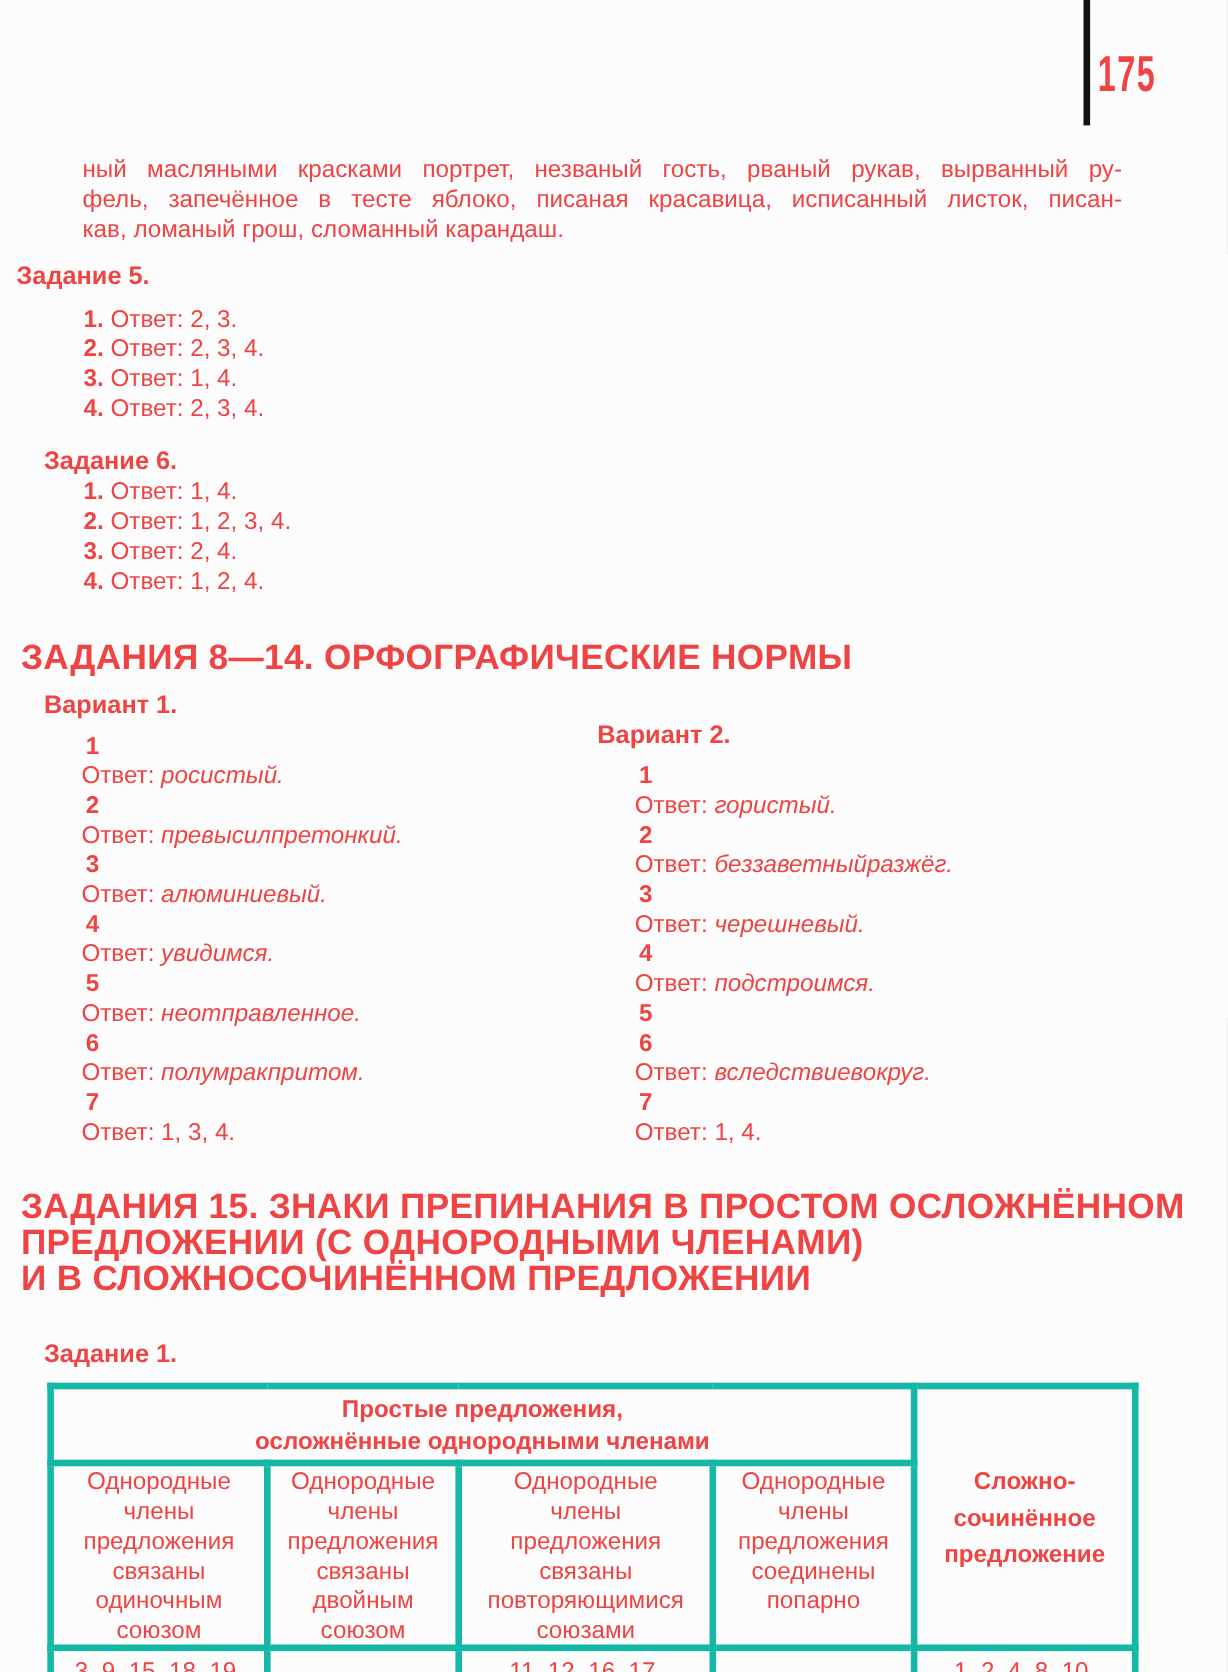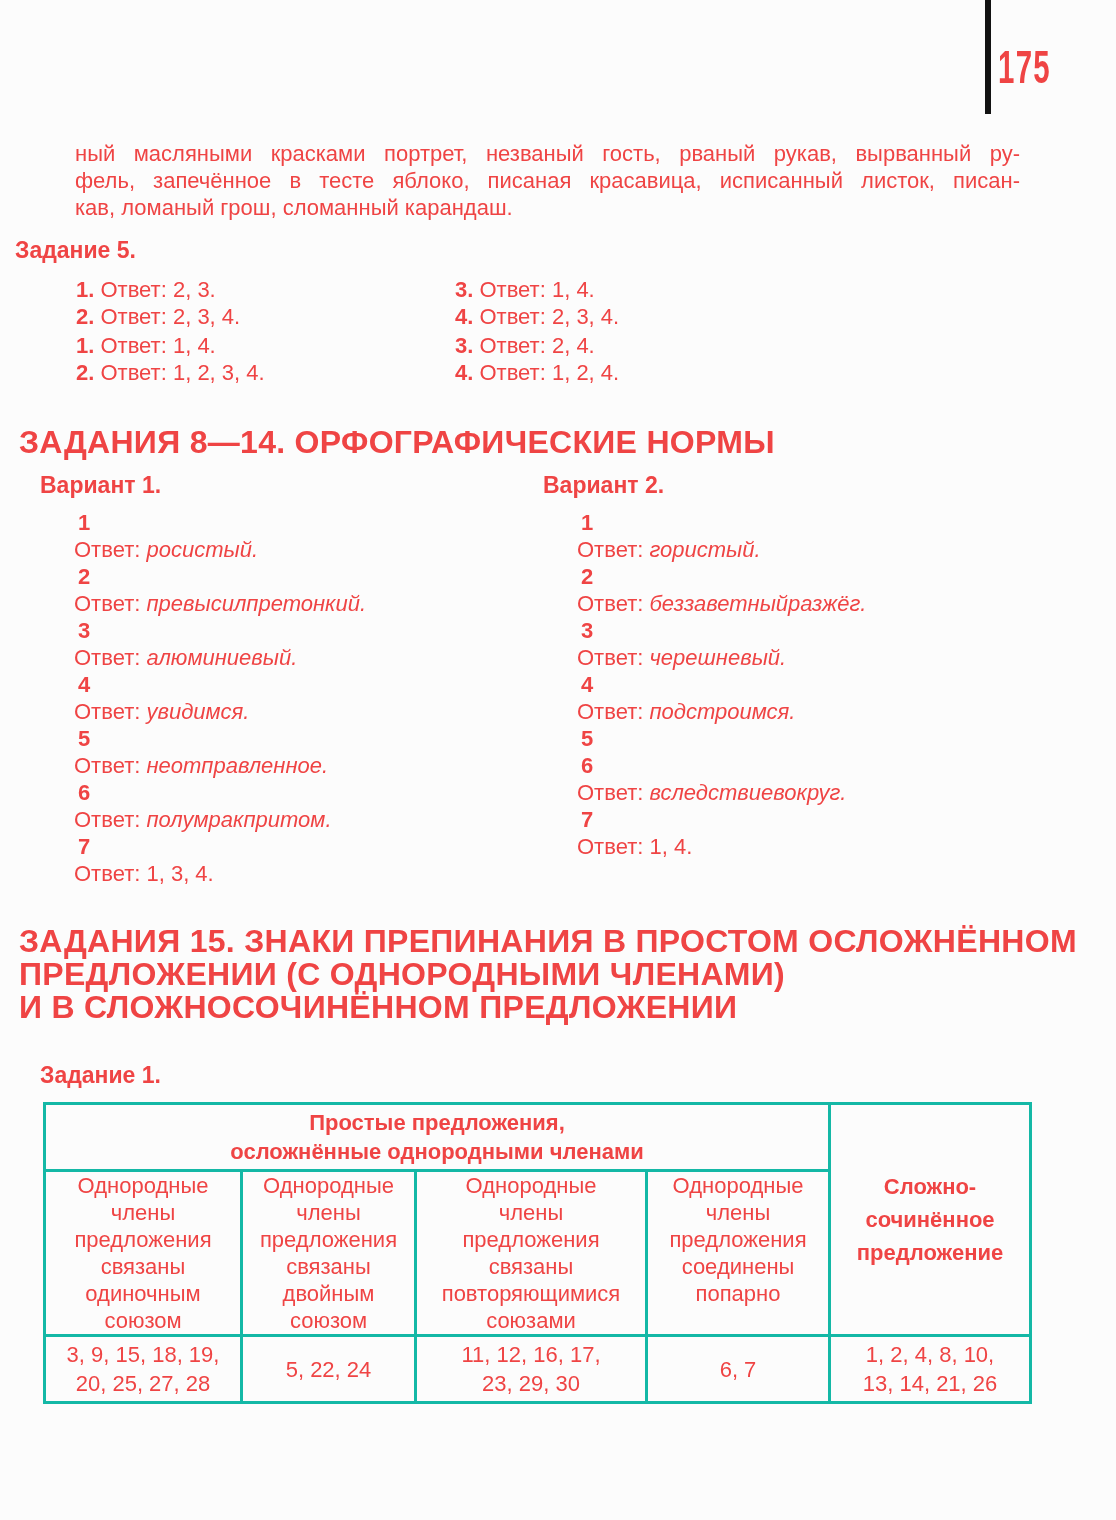--- a/index.html
+++ b/index.html
@@ -23,45 +23,45 @@
   
   .para { margin:140px 96px 0 75px; font-size:22px; line-height:27px; }
   .pline { display:block; }
   .just { text-align:justify; text-align-last:justify; }
   
   .task-h { margin:0 0 0 40px; font-size:23px; line-height:26px; font-weight:bold; }
   .mt16 { margin-top:16px;margin-left:15px; }
   .mt21 { margin-top:21px; }
   .mt22 { margin-top:38px; }
   
-  .pairs { display:flex; margin:13px 0 0 76px; font-size:22px; line-height:27px; }
+  .pairs { display:flex; margin:13px 0 0 76px; font-size:22px; line-height:27px;flex-direction:column; }
   .pairs.tight { margin-top:2px; }
   .pcol1 { width:379px; }
   .b { font-weight:bold; }
   
   .sec-h { margin:41px 0 0 19px; font-size:32px; line-height:30px; font-weight:bold; letter-spacing:0.3px; }
   .sec-h.big { margin-top:38px; line-height:33px; white-space:pre-line; }
   
-  .variants { display:flex; margin:15px 0 0 40px; }
+  .variants { display:flex; margin:15px 0 0 40px;align-items:flex-end; }
   .vcol1 { width:503px; }
   .vh { font-size:23px; line-height:26px; font-weight:bold; }
   .vitems { margin-top:11px; font-size:22px; line-height:27px; }
   .v-num { padding-left:38px; font-weight:bold; }
   .v-ans { padding-left:34px; }
   .val { font-style:italic; }
   .val.roman { font-style:normal; }
   
   .tbl {
     margin:14px 0 0 43px;
     border-collapse:collapse;
     width:986px; table-layout:fixed;
     font-size:22px;
     border:3px solid #1b1b1b;
   }
-  .tbl td { border:3px solid #14b8a6; text-align:center; padding:0 4px; }
+  .tbl td { border:6px solid #14b8a6; text-align:center; padding:0 4px; }
   .gh  { font-weight:bold; height:64px; line-height:29px; vertical-align:middle; }
   .lch { font-weight:bold; line-height:33px; vertical-align:middle; }
   .ch  { height:162px; line-height:27px; vertical-align:top; padding-top:6px; }
   .data-row td { height:64px; line-height:29px; vertical-align:middle; border-top-width:3px; }
   .preline { white-space:pre-line; }
 </style>
 </head>
 <body>
 
 <div class="page">
@@ -80,20 +80,21 @@
     <div class="pcol1">
       <div><span class="b">1.</span> <span>Ответ: 2, 3.</span></div>
       <div><span class="b">2.</span> <span>Ответ: 2, 3, 4.</span></div>
     </div>
     <div>
       <div><span class="b">3.</span> <span>Ответ: 1, 4.</span></div>
       <div><span class="b">4.</span> <span>Ответ: 2, 3, 4.</span></div>
     </div>
   </div>
 
+  <h3 class="task-h mt21">Задание 6.</h3>
   <div class="pairs tight">
     <div class="pcol1">
       <div><span class="b">1.</span> <span>Ответ: 1, 4.</span></div>
       <div><span class="b">2.</span> <span>Ответ: 1, 2, 3, 4.</span></div>
     </div>
     <div>
       <div><span class="b">3.</span> <span>Ответ: 2, 4.</span></div>
       <div><span class="b">4.</span> <span>Ответ: 1, 2, 4.</span></div>
     </div>
   </div>

